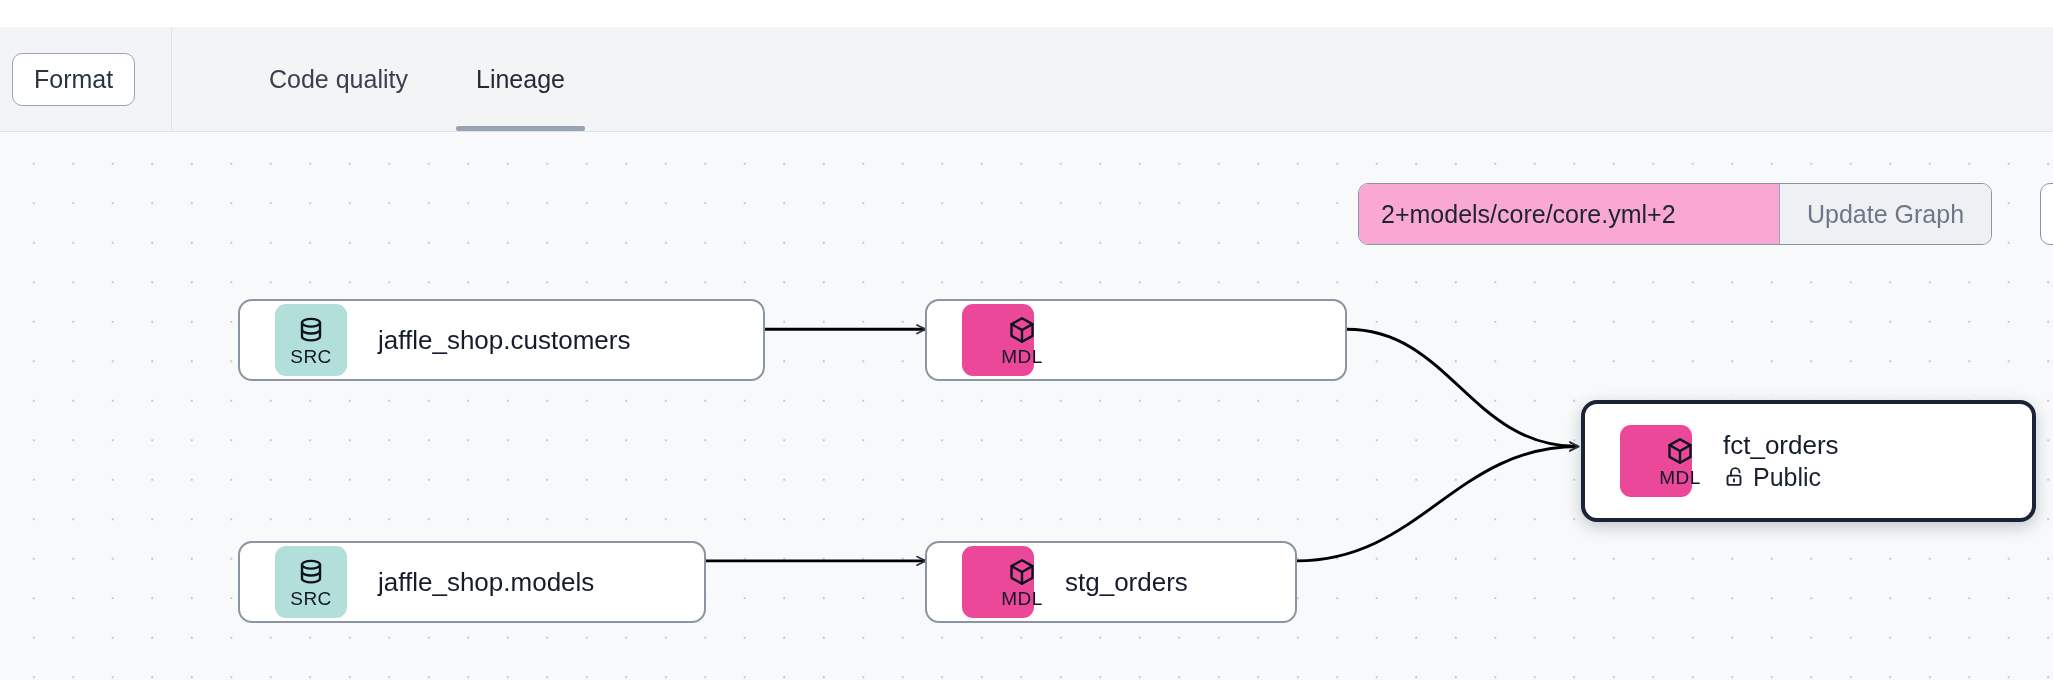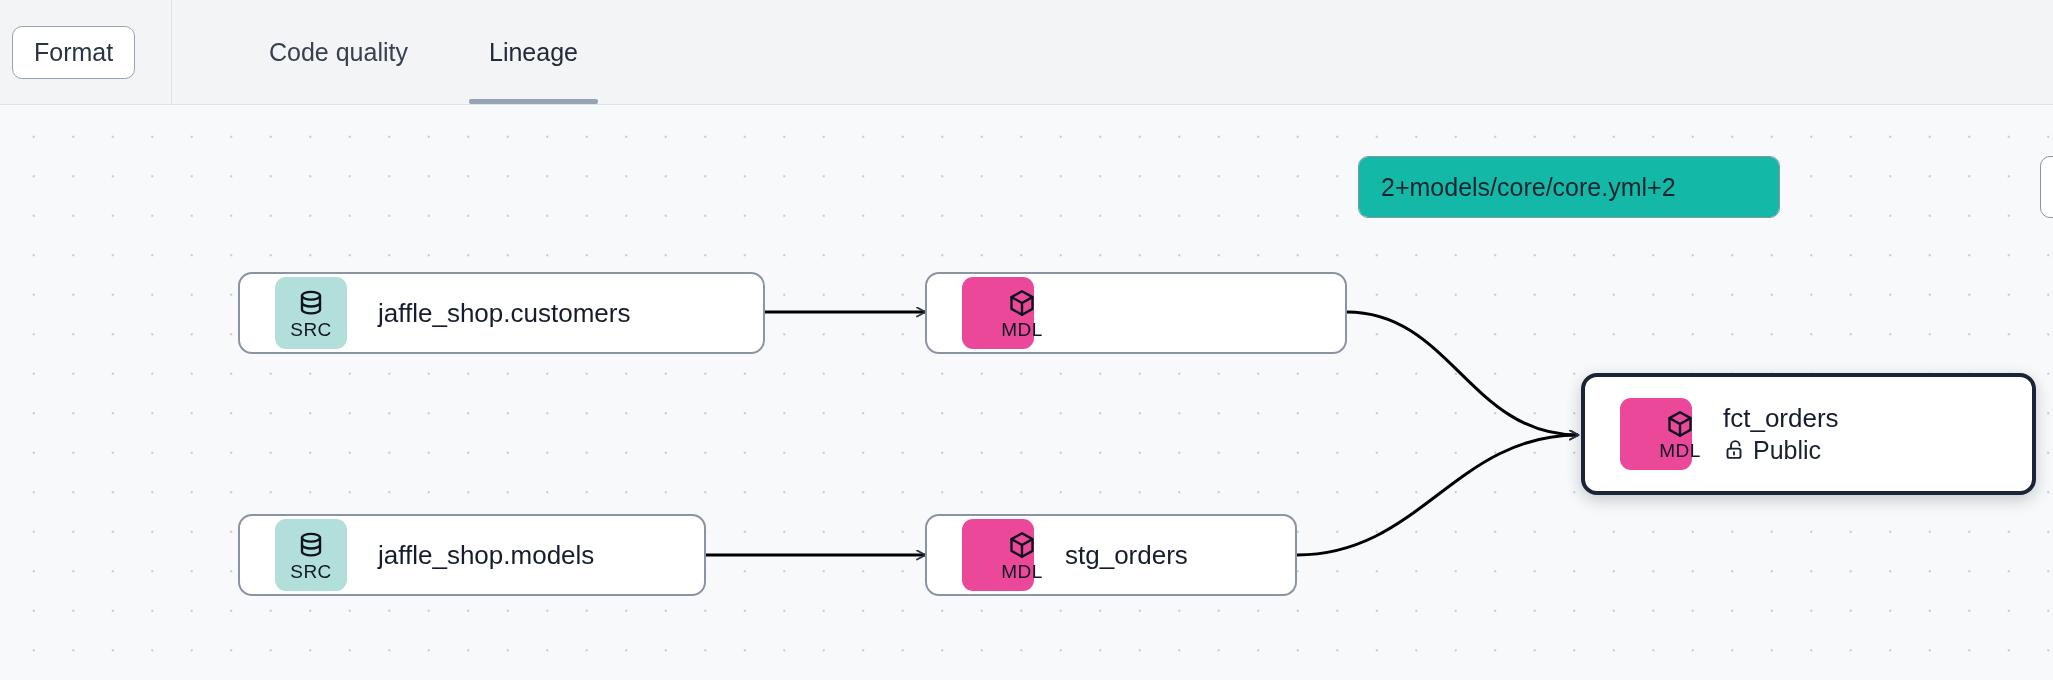--- a/index.html
+++ b/index.html
@@ -17,20 +17,21 @@
 
   
   .topbar {
     position: relative;
     height: 105px;
     flex: 0 0 105px;
     background: #f2f4f6;
     display: flex;
     align-items: center;
     border-bottom: 1px solid #dfe3e8;
+    margin-top: 27px;
   }
   .format-zone {
     width: 172px;
     height: 100%;
     display: flex;
     align-items: center;
     padding-left: 12px;
     background: #f2f4f6;
     border-right: 1px solid #dfe3e8;
   }
@@ -42,21 +43,21 @@
     font-size: 25px;
     padding: 13px 21px;
     line-height: 1;
     cursor: pointer;
   }
   .tabs {
     display: flex;
     align-items: flex-end;
     height: 100%;
     padding-left: 63px;
-    gap: 13px;
+    gap: 0px;
   }
   .tab {
     position: relative;
     height: 100%;
     display: flex;
     align-items: center;
     justify-content: center;
     padding: 0 34px;
     font-size: 25px;
     color: #39404f;
@@ -148,21 +149,21 @@
     align-items: stretch;
     height: 62px;
     border: 1.5px solid #8b94a3;
     border-radius: 10px;
     overflow: hidden;
     background: #ffffff;
   }
   .graph-input {
     border: none;
     outline: none;
-    background: #14b8a6;
+    background: #f9a8d4;
     font-family: "Liberation Sans", sans-serif;
     font-size: 25px;
     color: #1d2431;
     padding: 0 22px;
     width: 420px;
   }
   .update-btn {
     border: none;
     border-left: 1.5px solid #9aa4b2;
     background: #eef0f3;
@@ -289,18 +290,19 @@
             <path d="M8,10.6 V7.4 a4.3,4.3 0 0 1 8.6,0"></path>
             <path d="M11,14.2 v2.3"></path>
           </svg>
           <span>Public</span>
         </div>
       </div>
     </div>
 
     <div class="graph-control" style="left:1358px; top:51px;">
       <input class="graph-input" type="text" placeholder="2+models/core/core.yml+2" value="2+models/core/core.yml+2" style="">
+      <button class="update-btn">Update Graph</button>
     </div>
 
     <div class="edge-control" style="left:2040px; top:51px;"></div>
 
   </div>
 </div>
 
 </body></html>

